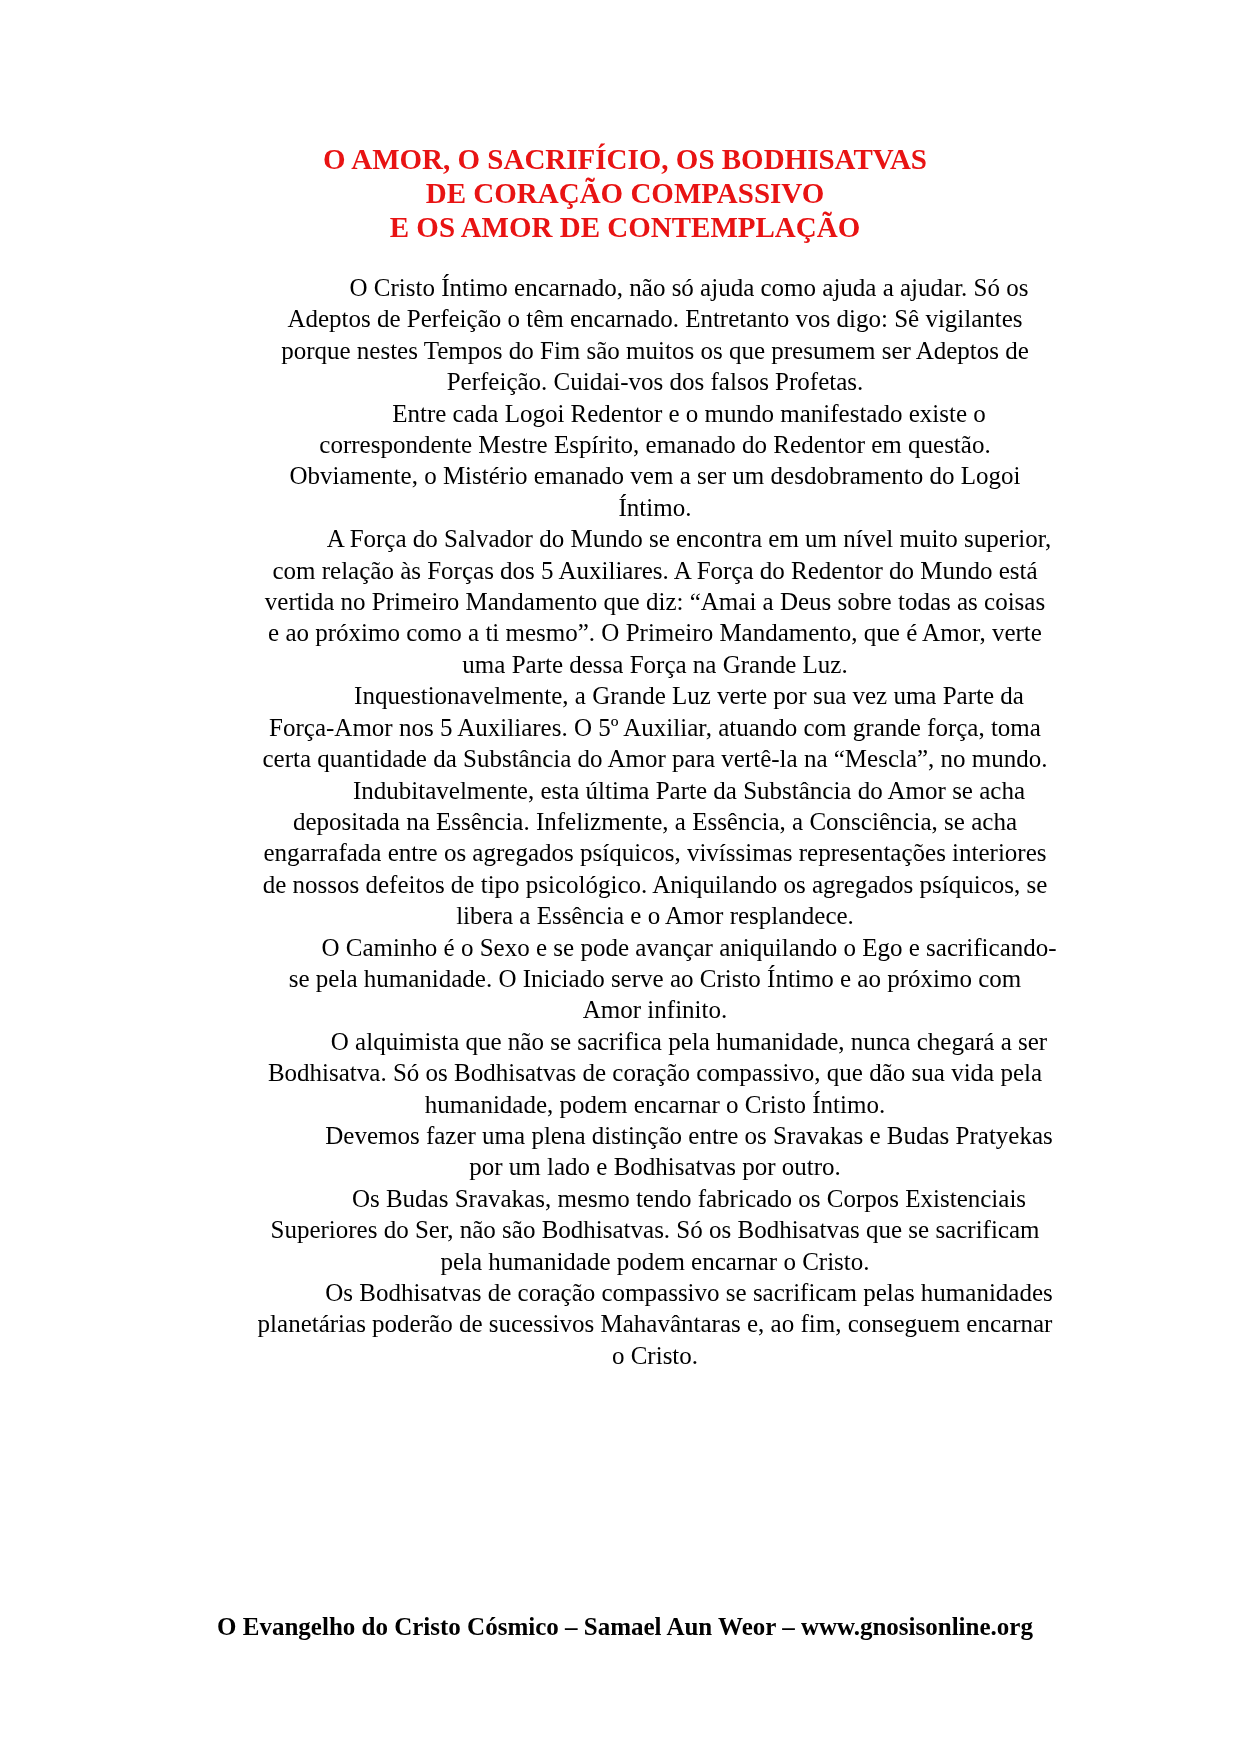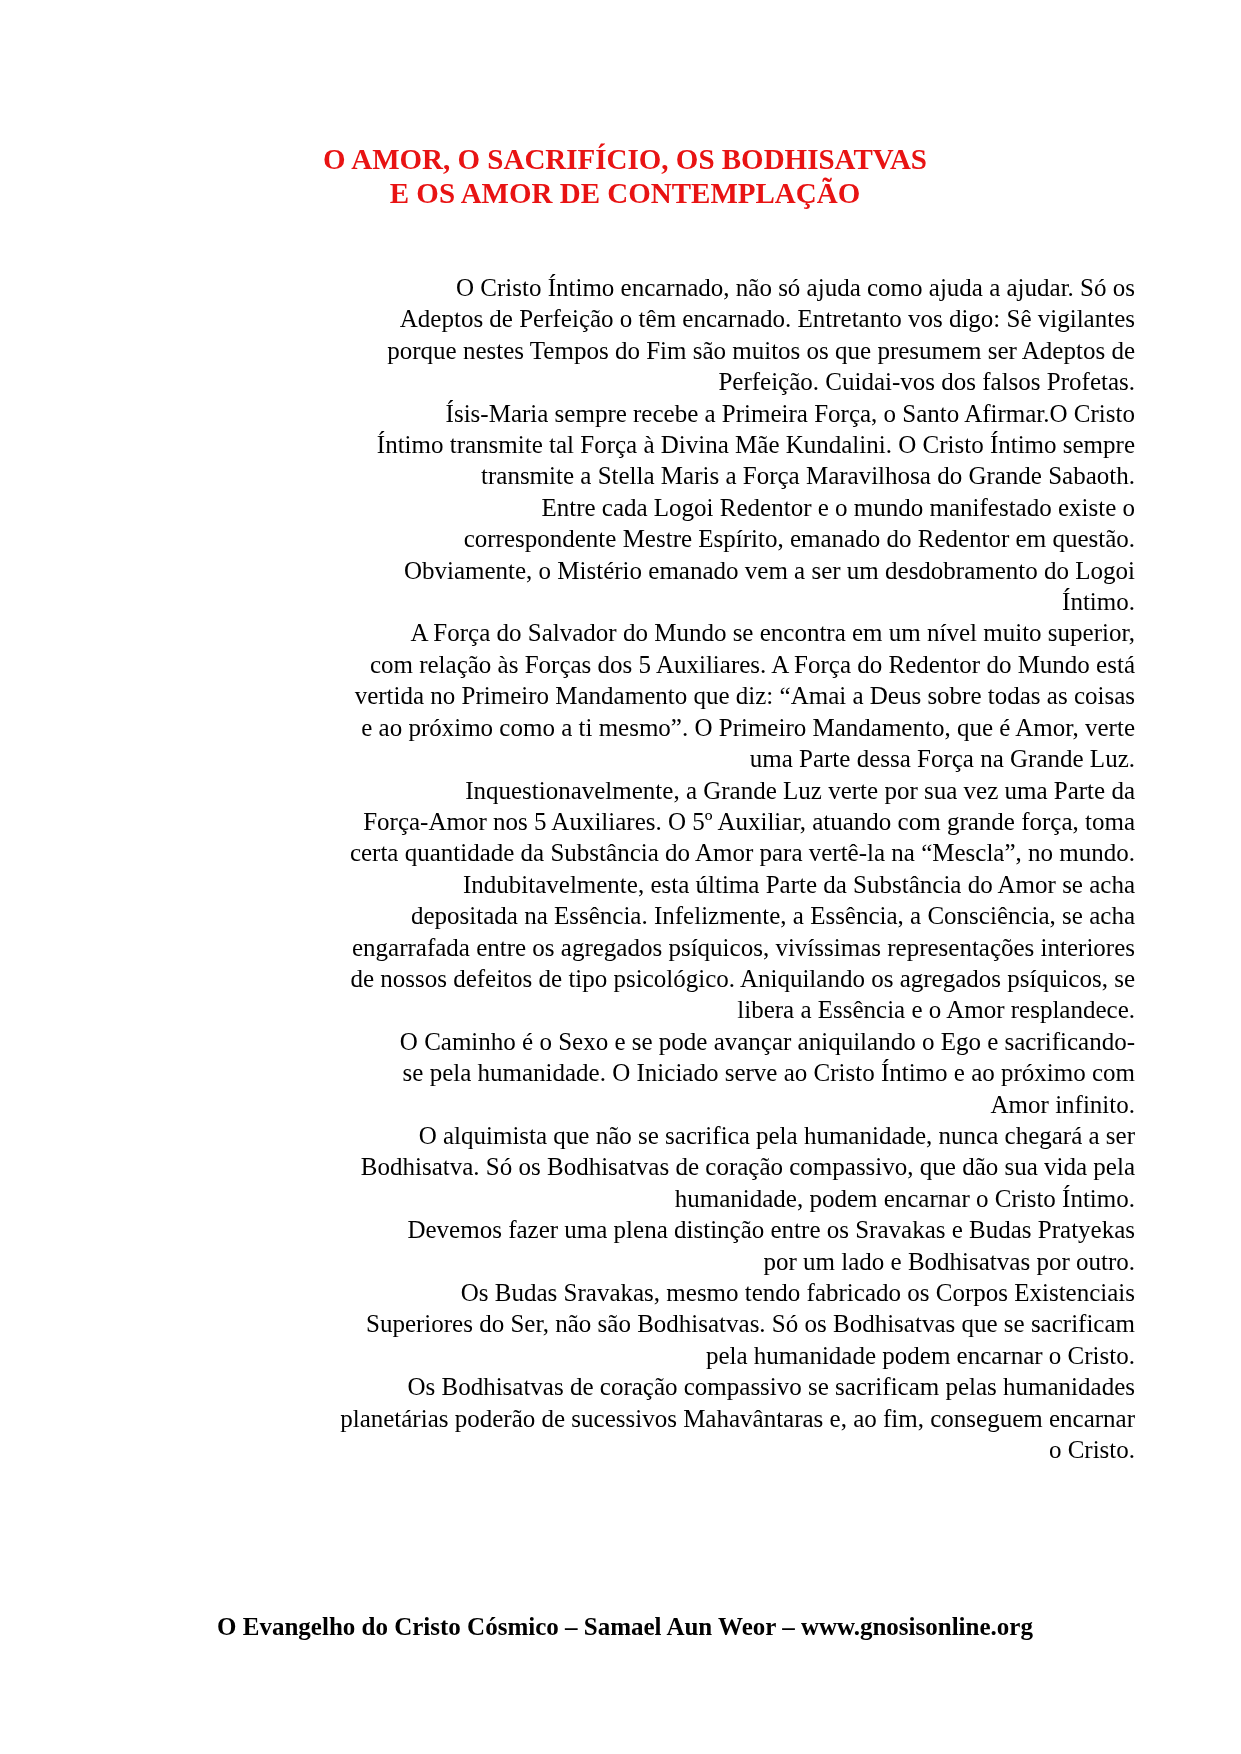--- a/index.html
+++ b/index.html
@@ -29,51 +29,49 @@
     position: absolute;
     top: 272px;
     left: 175px;
     width: 960px;
     font-size: 25px;
     line-height: 31.4px;
   }
   .paragraph {
     white-space: pre-line;
     text-indent: 68px;
-    text-align: right;
+    text-align: center;
   }
   .doc-footer {
     position: absolute;
     top: 1611px;
     left: 160px;
     width: 930px;
     text-align: center;
     font-size: 25px;
     line-height: 31px;
     font-weight: bold;
   }
 </style>
 </head>
 <body>
 
 <div class="page">
 
   <div class="doc-title" style="color: rgb(232, 19, 19);">
     <span class="title-line">O AMOR, O SACRIFÍCIO, OS BODHISATVAS</span>
+    <span class="title-line">DE CORAÇÃO COMPASSIVO</span>
     <span class="title-line">E OS AMOR DE CONTEMPLAÇÃO</span>
   </div>
 
   <div class="doc-body">
     <div class="paragraph">O Cristo Íntimo encarnado, não só ajuda como ajuda a ajudar. Só os
 Adeptos de Perfeição o têm encarnado. Entretanto vos digo: Sê vigilantes
 porque nestes Tempos do Fim são muitos os que presumem ser Adeptos de
 Perfeição. Cuidai-vos dos falsos Profetas.</div>
-    <div class="paragraph">Ísis-Maria sempre recebe a Primeira Força, o Santo Afirmar.O Cristo
-Íntimo transmite tal Força à Divina Mãe Kundalini. O Cristo Íntimo sempre
-transmite a Stella Maris a Força Maravilhosa do Grande Sabaoth.</div>
     <div class="paragraph">Entre cada Logoi Redentor e o mundo manifestado existe o
 correspondente Mestre Espírito, emanado do Redentor em questão.
 Obviamente, o Mistério emanado vem a ser um desdobramento do Logoi
 Íntimo.</div>
     <div class="paragraph">A Força do Salvador do Mundo se encontra em um nível muito superior,
 com relação às Forças dos 5 Auxiliares. A Força do Redentor do Mundo está
 vertida no Primeiro Mandamento que diz: “Amai a Deus sobre todas as coisas
 e ao próximo como a ti mesmo”. O Primeiro Mandamento, que é Amor, verte
 uma Parte dessa Força na Grande Luz.</div>
     <div class="paragraph">Inquestionavelmente, a Grande Luz verte por sua vez uma Parte da

